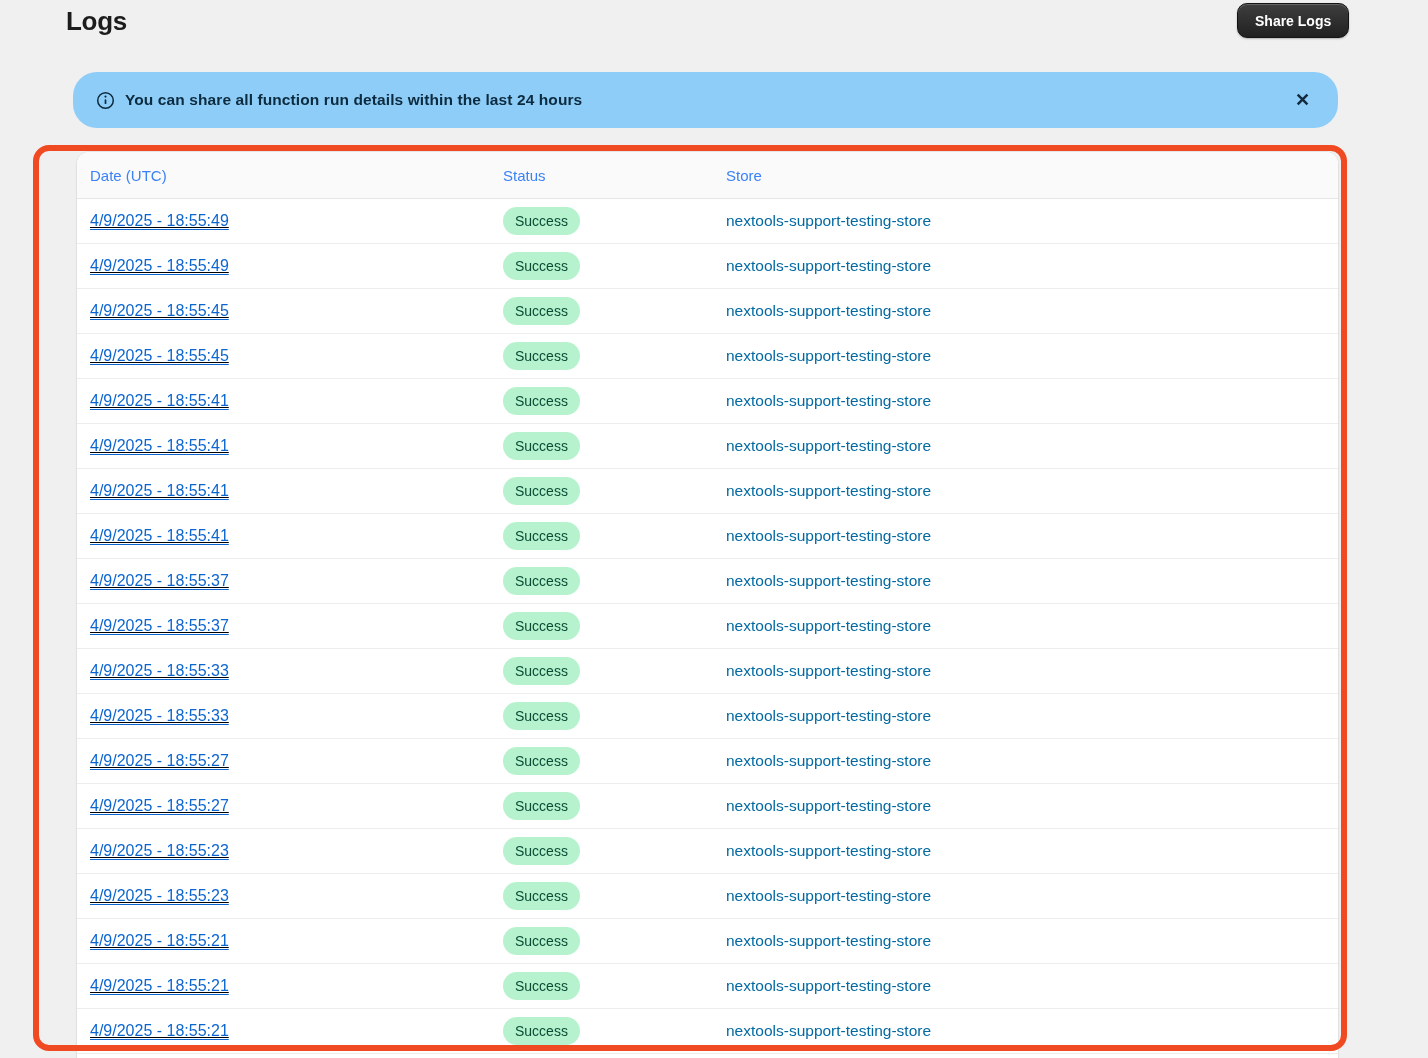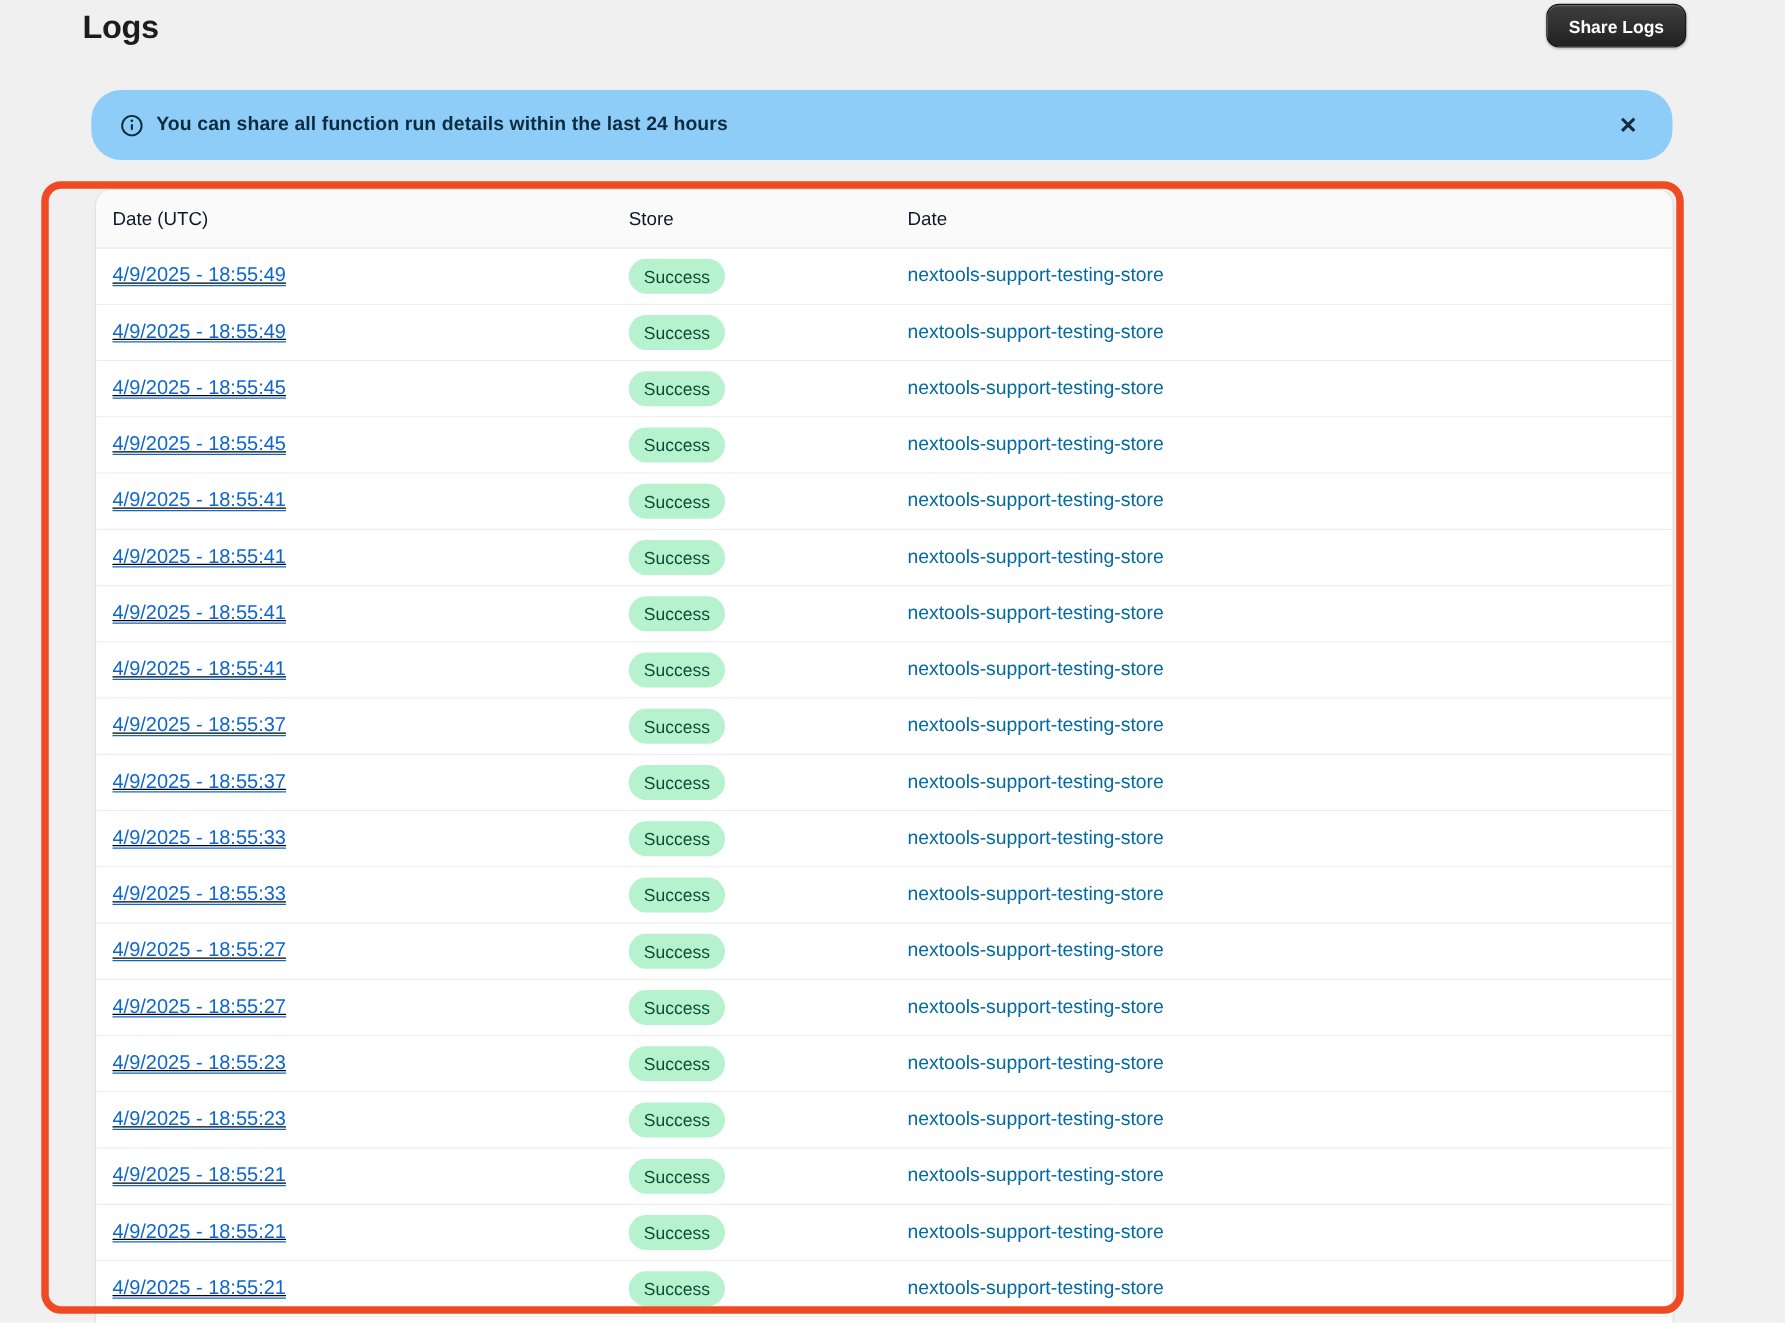--- a/index.html
+++ b/index.html
@@ -46,21 +46,21 @@
     position:absolute;left:77px;top:152px;width:1261px;
     background:#FFFFFF;border-radius:12px;
     box-shadow:0 1px 3px rgba(0,0,0,0.08), 0 0 0 1px rgba(0,0,0,0.03);
     overflow:hidden;
   }
   .thead{
     display:grid;grid-template-columns:426px 223px 1fr;
     height:46px;align-items:center;
     background:#FAFAFA;border-bottom:1px solid #E6E6E6;
   }
-  .th{font-size:15px;color:#0f172a;font-weight:400;}
+  .th{font-size:15px;color:#3b82f6;font-weight:400;}
   .th:first-child{padding-left:13px;}
   .tr{
     display:grid;grid-template-columns:426px 223px 1fr;
     height:44px;align-items:center;
     border-bottom:1px solid #EDEDED;background:#FFFFFF;
   }
   .td-date{padding-left:13px;text-decoration:underline;}
   .date-link{
     color:#0D66D0;font-size:16px;text-decoration:underline;
     text-underline-offset:3px;cursor:pointer;
@@ -91,22 +91,22 @@
     <rect x="9.1" y="8.6" width="1.8" height="5.2" rx="0.9" fill="currentColor"></rect>
     <circle cx="10" cy="5.9" r="1.15" fill="currentColor"></circle>
   </svg>
   <span class="banner-text">You can share all function run details within the last 24 hours</span>
   <button class="banner-close">✕</button>
 </div>
 
 <div class="card">
   <div class="thead">
     <div class="th">Date (UTC)</div>
+    <div class="th">Status</div>
     <div class="th">Store</div>
-    <div class="th">Date</div>
   </div>
   <div class="tbody" id="tbody">
   <div class="tr">
     <div class="td td-date">
       <a class="date-link">4/9/2025 - 18:55:49</a>
     </div>
     <div class="td td-status">
       <span class="badge">Success</span>
     </div>
     <div class="td td-store">

